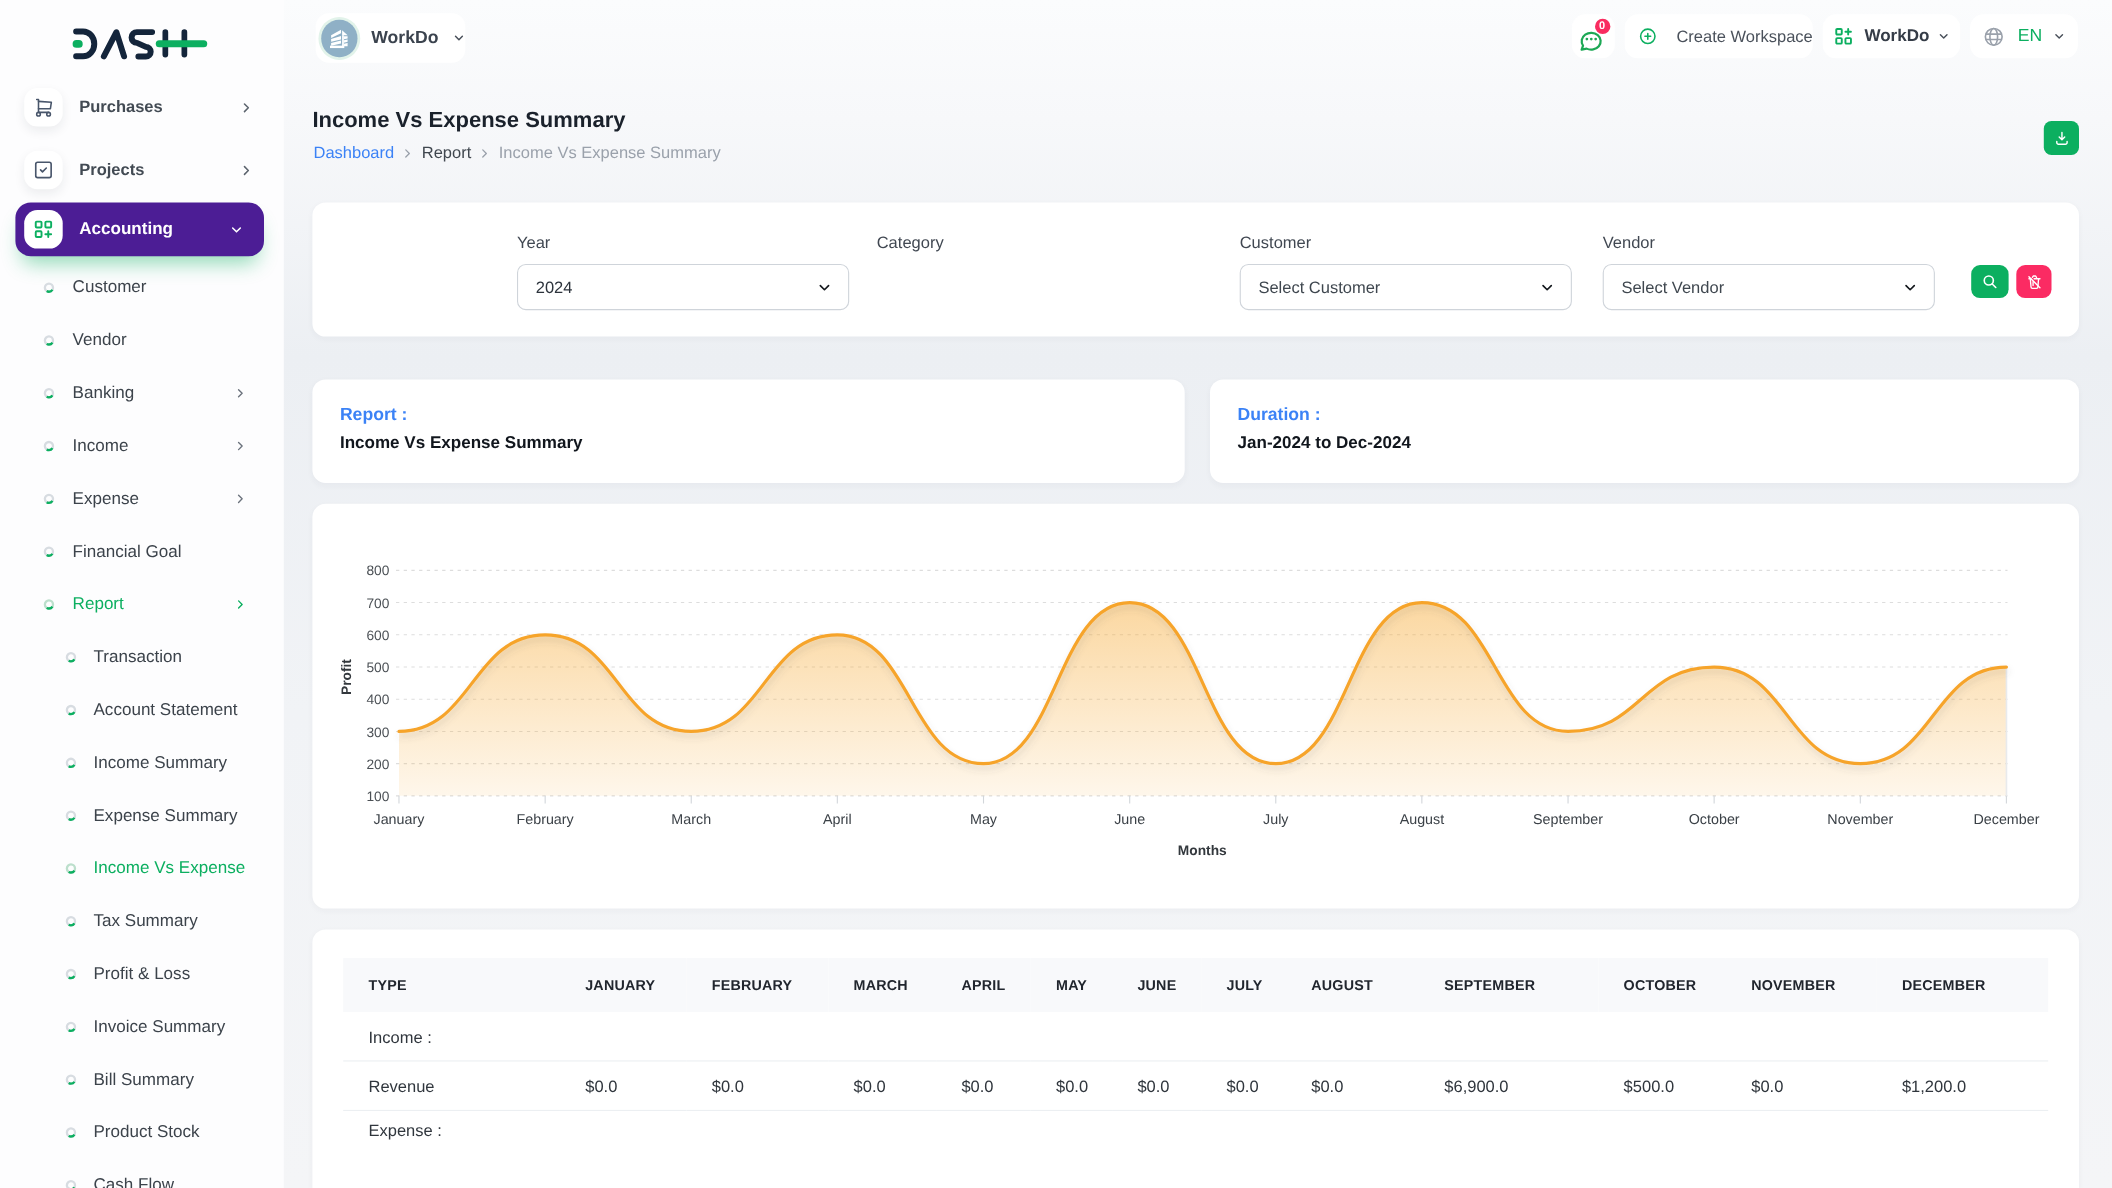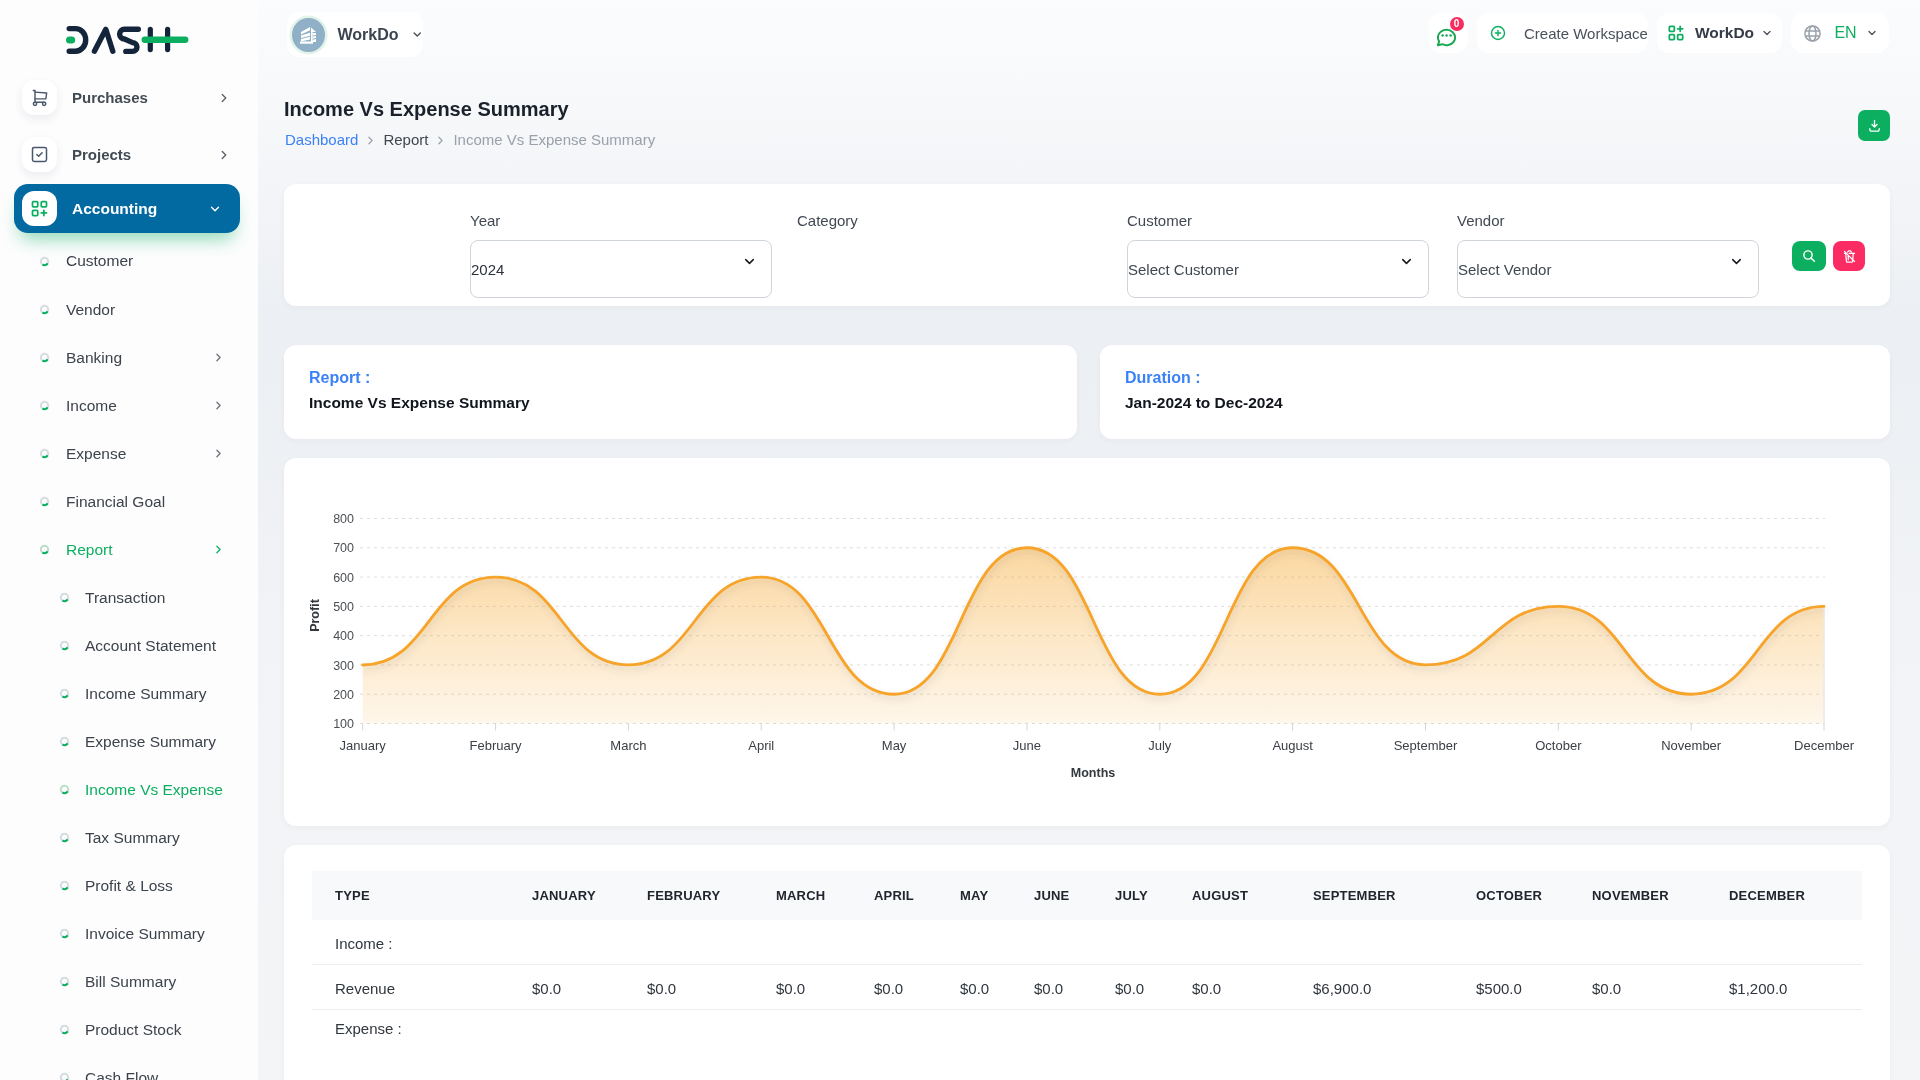--- a/index.html
+++ b/index.html
@@ -4,41 +4,41 @@
 <style>
 * { margin:0; padding:0; box-sizing:border-box; }
 html,body { width:1920px; height:1080px; overflow:hidden; font-family:"Liberation Sans", sans-serif; }
 body { background:linear-gradient(180deg,#fbfcfd 0%,#f7f8fa 10%,#eceff3 30%,#f1f3f6 60%,#f4f5f7 100%); position:relative; }
 
 .sidebar { position:absolute; left:0; top:0; width:258px; height:1080px; background:#fdfdfe; }
 .logo { position:absolute; left:65px; top:20px; }
 .tile { position:absolute; left:22px; width:35px; height:35px; background:#fff; border-radius:12px; box-shadow:0 4px 10px rgba(25,39,57,.08); display:flex; align-items:center; justify-content:center; }
 .mitem { position:absolute; left:72px; font-size:15px; font-weight:700; color:#424a53; }
 .chev-r { position:absolute; }
-.acc-pill { position:absolute; left:14px; top:184px; width:226px; height:49px; background:#0369a1; border-radius:14px; box-shadow:0 12px 18px -6px rgba(12,175,96,.45); }
+.acc-pill { position:absolute; left:14px; top:184px; width:226px; height:49px; background:#4c1d95; border-radius:14px; box-shadow:0 12px 18px -6px rgba(12,175,96,.45); }
 .acc-pill .tile2 { position:absolute; left:8px; top:7px; width:35px; height:35px; background:#fff; border-radius:12px; display:flex; align-items:center; justify-content:center; }
 .acc-pill .txt { position:absolute; left:58px; top:16px; color:#fff; font-size:15.5px; font-weight:700; }
 .sub { position:absolute; font-size:15.5px; font-weight:500; color:#3c434b; }
 .sub.green { color:#0caf60; }
 .bullet { position:absolute; }
 
 .pill-btn { position:absolute; background:#fff; border-radius:12px; display:flex; align-items:center; }
 .wd-left { left:287px; top:12px; width:136px; height:45px; }
 .avatar { width:34px; height:34px; border-radius:50%; background:#8fb0c6; box-shadow:0 0 0 2.5px #e2f3ea; margin-left:5px; display:flex; align-items:center; justify-content:center; }
 .wd-left .t { font-size:16px; font-weight:700; color:#3b434e; margin-left:13px; }
 .hbtn { position:absolute; top:13px; height:40px; background:#fff; border-radius:12px; display:flex; align-items:center; justify-content:center; }
 
 .title { position:absolute; left:284px; top:98px; font-size:20px; font-weight:700; color:#1a212b; }
 .crumbs { position:absolute; left:285px; top:131px; font-size:15px; color:#3f4650; }
 .dl-btn { position:absolute; left:1858px; top:110px; width:32px; height:31px; background:#0CAF60; border-radius:7px; display:flex; align-items:center; justify-content:center; }
 
 .card { position:absolute; background:#fff; border-radius:12px; box-shadow:0 2px 6px rgba(40,50,70,.04); }
 .filter-card { left:284px; top:184px; width:1606px; height:122px; }
 .flabel { position:absolute; top:28px; font-size:15px; font-weight:500; color:#414852; }
-.fsel { position:absolute; top:56px; height:58px; border:1px solid #cfd4da; border-radius:8px; background:#fff; font-size:15px; color:#2c333c; display:flex; align-items:center; }
+.fsel { position:absolute; top:56px; height:42px; border:1px solid #cfd4da; border-radius:8px; background:#fff; font-size:15px; color:#2c333c; display:flex; align-items:center; padding-left:16px; }
 .fsel .ph { color:#3f474f; }
 .fsel svg { position:absolute; right:14px; top:13px; }
 .sq-btn { position:absolute; top:57px; width:34px; height:30px; border-radius:8px; display:flex; align-items:center; justify-content:center; }
 .rep-card { left:284px; top:345px; width:793px; height:94px; }
 .dur-card { left:1100px; top:345px; width:790px; height:94px; }
 .rc-t1 { position:absolute; left:25px; top:24px; font-size:16px; font-weight:700; color:#3b82f6; }
 .rc-t2 { position:absolute; left:25px; top:49px; font-size:15.5px; font-weight:700; color:#11161d; }
 .chart-card { left:284px; top:458px; width:1606px; height:368px; }
 .table-card { left:284px; top:845px; width:1606px; height:235px; border-radius:12px 12px 0 0; }
 table.rt { position:absolute; left:28px; top:26px; width:1550px; border-collapse:collapse; table-layout:fixed; }

